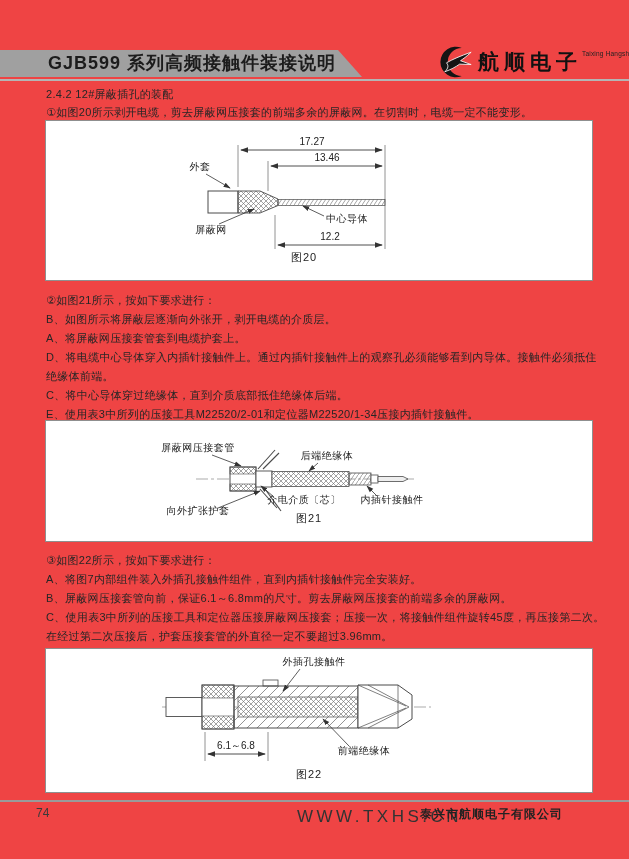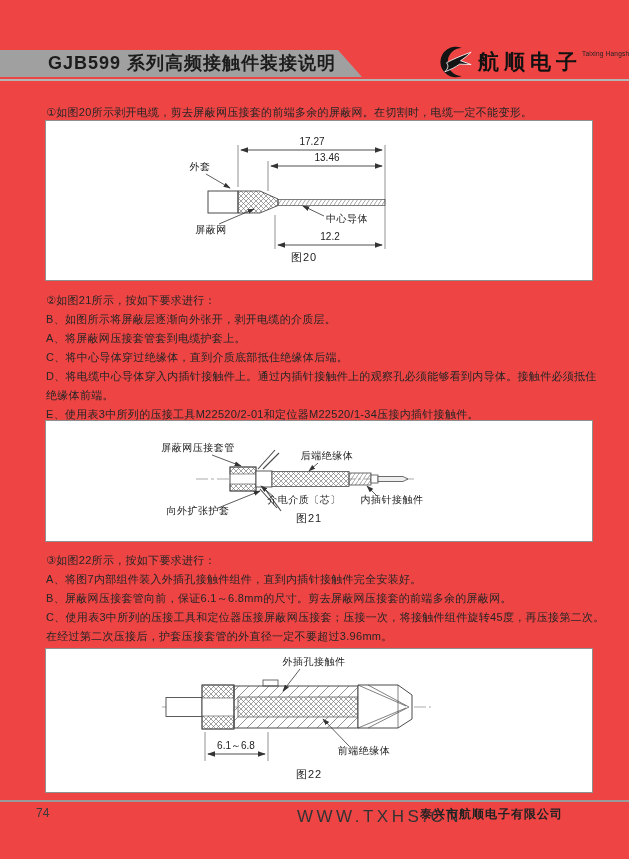--- a/index.html
+++ b/index.html
@@ -57,20 +57,21 @@
     <svg class="logo-icon" viewBox="0 0 40 40">
       <path d="M 28,3.5 A 18,18 0 1 0 28,36.5 A 16.5,16.5 0 1 1 28,3.5 Z" fill="#141414"></path>
       <path d="M 10,21 C 17,17 26,13 39,8.5 C 33,14 30,16 26.5,18.5 L 39,23 L 25.5,22.5 C 20.5,26 15,29 8,31.5 C 12.5,27 12.5,24 10,21 Z" fill="#141414" stroke="#ffffff" stroke-width="1"></path>
     </svg>
     <div class="logo-text">
       <span class="logo-name">航顺电子</span>
       <span class="logo-sub">Taixing Hangshun Electronics Co., Ltd.</span>
     </div>
   </div>
 
+  <div class="txt heading">2.4.2 12#屏蔽插孔的装配</div>
   <div class="txt p1">①如图20所示剥开电缆，剪去屏蔽网压接套的前端多余的屏蔽网。在切割时，电缆一定不能变形。</div>
 
   <div class="figbox fig20">
     <svg viewBox="0 0 546 159">
       <defs>
         <pattern id="xh20" patternUnits="userSpaceOnUse" width="5" height="5">
           <path d="M0,5 L5,0 M0,0 L5,5" stroke="#666" stroke-width="0.6"></path>
         </pattern>
         <pattern id="dh20" patternUnits="userSpaceOnUse" width="4" height="6">
           <path d="M0,6 L4,0" stroke="#666" stroke-width="0.6"></path>
@@ -109,22 +110,22 @@
       <text class="lbl" x="280" y="101" text-anchor="start">中心导体</text>
       <line x1="278" y1="95" x2="257" y2="85" stroke="#333" stroke-width="0.8" marker-end="url(#ar20)"></line>
       <text class="cap" x="258" y="140" text-anchor="middle">图20</text>
     </svg>
   </div>
 
   <div class="txt step2">
     <div>②如图21所示，按如下要求进行：</div>
     <div>B、如图所示将屏蔽层逐渐向外张开，剥开电缆的介质层。</div>
     <div>A、将屏蔽网压接套管套到电缆护套上。</div>
+    <div>D、将电缆中心导体穿入内插针接触件上。通过内插针接触件上的观察孔必须能够看到内导体。接触件必须抵住绝缘体前端。</div>
     <div>C、将中心导体穿过绝缘体，直到介质底部抵住绝缘体后端。</div>
-    <div>D、将电缆中心导体穿入内插针接触件上。通过内插针接触件上的观察孔必须能够看到内导体。接触件必须抵住绝缘体前端。</div>
     <div>E、使用表3中所列的压接工具M22520/2-01和定位器M22520/1-34压接内插针接触件。</div>
   </div>
 
   <div class="figbox fig21">
     <svg viewBox="0 0 546 120">
       <defs>
         <pattern id="xh21" patternUnits="userSpaceOnUse" width="5" height="5">
           <path d="M0,5 L5,0 M0,0 L5,5" stroke="#666" stroke-width="0.6"></path>
         </pattern>
         <pattern id="dh21" patternUnits="userSpaceOnUse" width="4" height="6">

